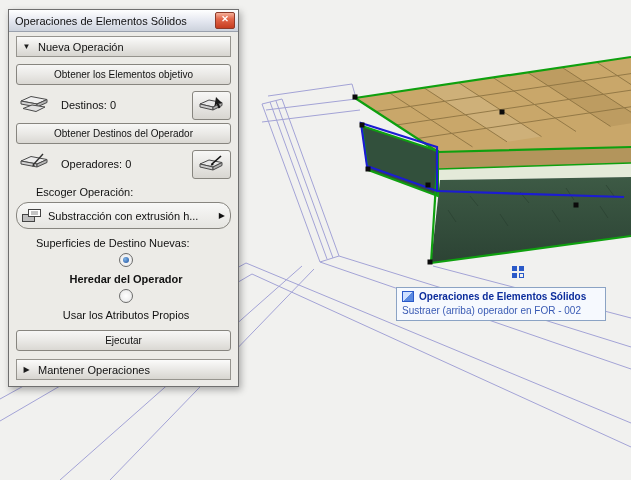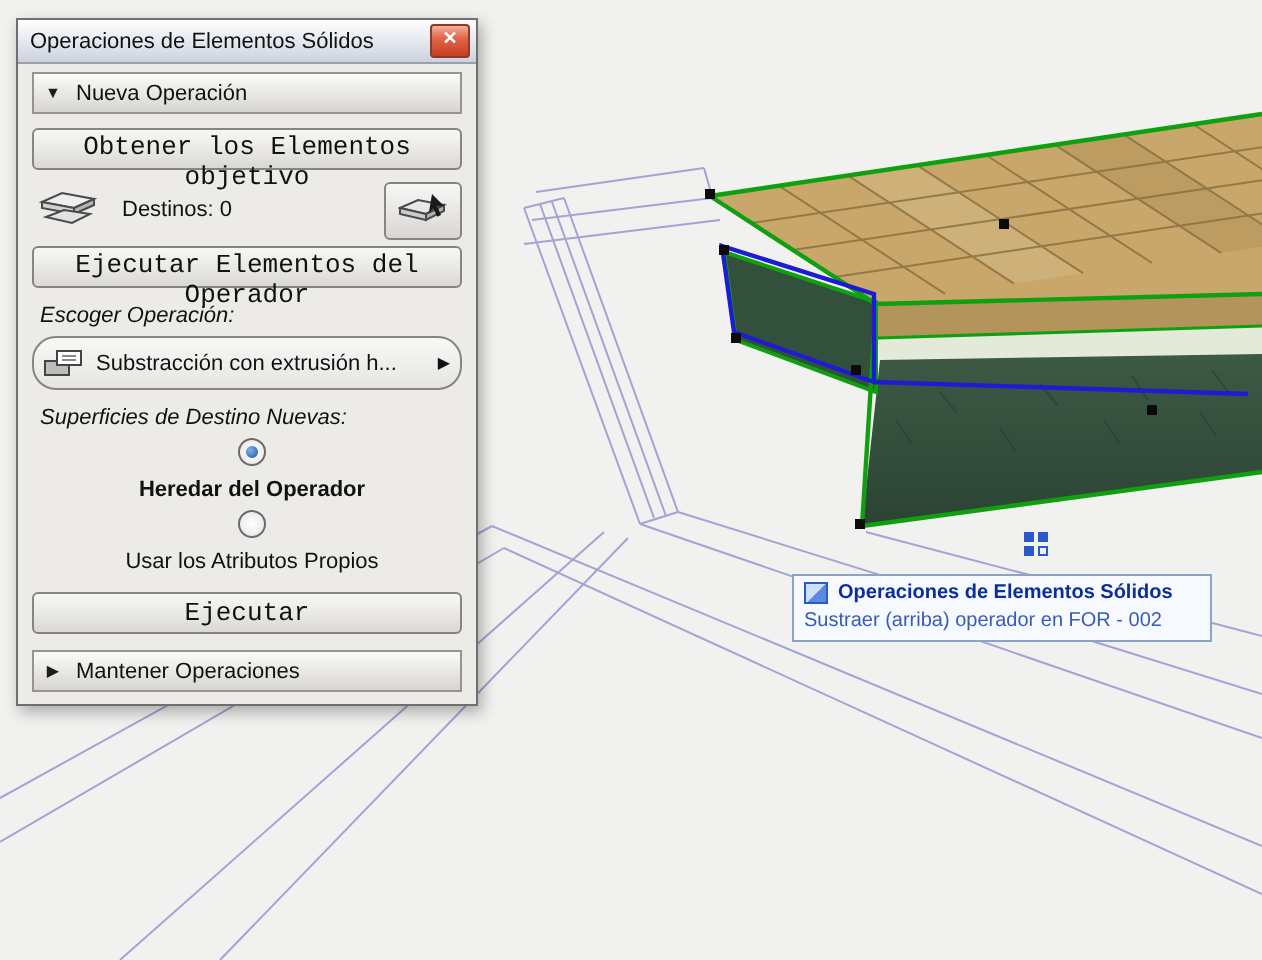--- a/index.html
+++ b/index.html
@@ -26,30 +26,30 @@
             background:linear-gradient(#ffffff,#e3e6ef 55%,#ccd2dc);
             border-bottom:1px solid #9aa1ad;}
   .title-text{font-size:11px;color:#101010;}
   .close-btn{margin-left:auto;width:18px;height:15px;border:1px solid #8c3a2a;border-radius:2px;
              background:linear-gradient(#f5b09a,#e2664a 40%,#c63d20);
              color:#fff;font-size:9px;line-height:13px;text-align:center;font-weight:bold;cursor:default;}
   .dlg-body{padding:4px 7px 6px;}
   .section-header{height:19px;display:flex;align-items:center;gap:7px;padding:0 5px;
             background:linear-gradient(#fbfbfa,#d7d5d0);border:1px solid #96948e;}
   .tri{font-size:8px;color:#1c1c1c;width:9px;text-align:center;}
-  .push-btn{display:block;width:100%;height:21px;margin:7px 0 0;font-size:13px;color:#111;
+  .push-btn{display:block;width:100%;height:21px;margin:7px 0 0;font-size:10px;color:#111;
             background:linear-gradient(#f7f7f6,#eae9e6 50%,#dad8d3);
-            border:1px solid #87857f;border-radius:3px;font-family:Liberation Mono, monospace;}
+            border:1px solid #87857f;border-radius:3px;font-family:Liberation Sans, sans-serif;}
   .counter-row{display:flex;align-items:center;margin:6px 0 4px;height:28px;}
   .row-icon{width:42px;padding-left:3px;}
   .counter-label{flex:1;text-align:left;}
   .pick-btn{width:37px;height:27px;display:flex;align-items:center;justify-content:center;
             background:linear-gradient(#f7f7f6,#e8e7e4 50%,#d8d6d1);
             border:1px solid #87857f;border-radius:3px;}
-  .field-label{margin:8px 0 4px 4px;font-style:italic;}
+  .field-label{margin:8px 0 4px 20px;}
   .op-select{display:flex;align-items:center;height:25px;padding:0 5px 0 4px;gap:5px;
              background:linear-gradient(#f8f8f7,#e6e5e1);
              border:1px solid #87857f;border-radius:12px;justify-content:center;}
   .op-text{flex:1;white-space:nowrap;overflow:hidden;}
   .flyout{font-size:8px;color:#111;}
   .radio-row{display:flex;align-items:center;gap:6px;margin:4px 0 4px 5px;flex-direction:column;}
   .radio{width:12px;height:12px;flex:0 0 auto;border-radius:50%;border:1px solid #6b6b6b;
          background:radial-gradient(#ffffff,#e4e4e4);position:relative;}
   .radio.selected::after{content:"";position:absolute;left:3px;top:3px;width:6px;height:6px;
          border-radius:50%;background:radial-gradient(circle at 35% 35%,#7db4e8,#1f4f9c);}
@@ -177,22 +177,47 @@
             <g fill="none" stroke="#4a4a4a" stroke-width="1">
               <path d="M1 8 L10 4 L23 6.5 L14 11 Z" fill="#e8e8e8"></path>
               <path d="M1 8 L14 11 L14 14 L1 11 Z" fill="#cccccc"></path>
               <path d="M14 11 L23 6.5 L23 9.5 L14 14 Z" fill="#b0b0b0"></path>
             </g>
             <path d="M17 1 L23 7 L19.6 7.2 L21.5 11.5 L19.6 12.4 L17.7 8.2 L15.4 10.5 Z" fill="#1a1a1a"></path>
           </svg>
         </span>
       </div>
 
-      <button class="push-btn" style="margin-top:2px;">Ejecutar Elementos del Operador</button>
-
+      <button class="push-btn" style="margin-top:2px;">Obtener Destinos del Operador</button>
+
+      <div class="counter-row">
+        <span class="row-icon">
+          <svg width="30" height="20" viewBox="0 0 30 20">
+            <g fill="none" stroke="#4a4a4a" stroke-width="1">
+              <path d="M2 8 L12 3.5 L28 6.5 L18 11 Z" fill="#ececec"></path>
+              <path d="M2 8 L18 11 L18 14 L2 11 Z" fill="#d2d2d2"></path>
+              <path d="M18 11 L28 6.5 L28 9.5 L18 14 Z" fill="#b5b5b5"></path>
+            </g>
+            <path d="M24 1 L14 12" stroke="#333" stroke-width="1.4" fill="none"></path>
+            <path d="M13 13.5 L16 12.8 L14.2 11.2 Z" fill="#333"></path>
+          </svg>
+        </span>
+        <span class="counter-label">Operadores: 0</span>
+        <span class="pick-btn">
+          <svg width="26" height="18" viewBox="0 0 26 18">
+            <g fill="none" stroke="#4a4a4a" stroke-width="1">
+              <path d="M1 9 L10 5 L23 7.5 L14 12 Z" fill="#e8e8e8"></path>
+              <path d="M1 9 L14 12 L14 15 L1 12 Z" fill="#cccccc"></path>
+              <path d="M14 12 L23 7.5 L23 10.5 L14 15 Z" fill="#b0b0b0"></path>
+            </g>
+            <path d="M22 1 L13 9" stroke="#111" stroke-width="1.6" fill="none"></path>
+            <path d="M11.5 10.8 L15 10 L12.8 8 Z" fill="#111"></path>
+          </svg>
+        </span>
+      </div>
 
       <div class="field-label">Escoger Operación:</div>
 
       <div class="op-select">
         <svg width="22" height="17" viewBox="0 0 22 17">
           <rect x="1.5" y="7.5" width="12" height="7" fill="#bdbdbd" stroke="#444"></rect>
           <rect x="7.5" y="2.5" width="12" height="7" fill="#ffffff" stroke="#444"></rect>
           <path d="M10 5 L17 5 M10 7 L17 7" stroke="#888" stroke-width="1"></path>
         </svg>
         <span class="op-text">Substracción con extrusión h...</span>

